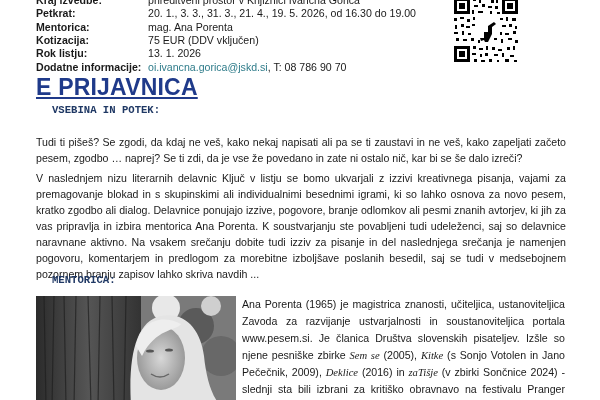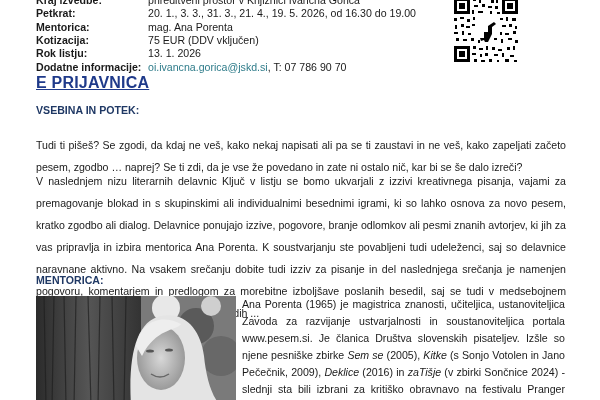--- a/index.html
+++ b/index.html
@@ -8,34 +8,34 @@
     font-family: "Liberation Sans", sans-serif; color: #1a1a1a; position: relative;
   }
   .page { position: absolute; left: 0; top: -6px; width: 600px; }
   .details { position: absolute; left: 36px; top: 0; width: 400px; }
   .drow { position: absolute; left: 0; height: 13px; font-size: 10.6px; line-height: 13px; white-space: nowrap; }
   .dlabel { position: absolute; left: 0; font-weight: bold; color: #1a1a1a; }
   .dvalue { position: absolute; left: 112px; color: #1a1a1a; }
   .dvalue a { color: #2f7c8a; }
   .qr { position: absolute; left: 450px; top: 0px; width: 72px; height: 72px; }
   .eprijavnica {
-    position: absolute; left: 36px; top: 80px; font-size: 16px; font-weight: bold;
+    position: absolute; left: 36px; top: 80px; font-size: 23px; font-weight: bold;
     color: #1f3a8a; text-decoration: underline; letter-spacing: 0.2px; cursor: pointer;
   }
-  .heading { position: absolute; left: 36px; font-size: 10.6px; font-weight: bold; color: #1f3864; }
+  .heading { position: absolute; left: 52px; font-size: 10.6px; font-weight: bold; color: #1f3864; font-family: Liberation Mono, monospace; }
   .para {
-    position: absolute; left: 36px; width: 530px; font-size: 10.6px; line-height: 22px;
+    position: absolute; left: 36px; width: 530px; font-size: 10.6px; line-height: 16px;
     text-align: justify; color: #1a1a1a;
   }
   .photo { position: absolute; left: 36px; top: 302px; width: 200px; height: 110px; overflow: hidden; }
   .bio {
     position: absolute; left: 242px; top: 302px; width: 323px; font-size: 10.6px; line-height: 17.1px;
     text-align: justify; color: #1a1a1a;
   }
-  .bio em { font-style: italic; }
+  .bio em { font-style: italic; font-family: Liberation Serif, serif; }
 </style>
 </head>
 <body>
 
 <div class="page">
 
   <div class="details">
     <div class="drow" style="top:0px">
       <span class="dlabel">Kraj izvedbe:</span>
       <span class="dvalue">prireditveni prostor v Knjižnici Ivančna Gorica</span>
@@ -51,21 +51,21 @@
     <div class="drow" style="top:39.9px">
       <span class="dlabel">Kotizacija:</span>
       <span class="dvalue">75 EUR (DDV vključen)</span>
     </div>
     <div class="drow" style="top:53.2px">
       <span class="dlabel">Rok listju:</span>
       <span class="dvalue">13. 1. 2026</span>
     </div>
     <div class="drow" style="top:66.5px">
       <span class="dlabel">Dodatne informacije:</span>
-      <span class="dvalue"><a>oi.ivancna.gorica@jskd.si</a><span>, T: 07 786 90 70</span></span>
+      <span class="dvalue"><a>oi.ivancna.gorica@jskd.si</a><span>, T: 08 786 90 70</span></span>
     </div>
   </div>
 
   <div class="qr">
     <svg width="72" height="72" viewBox="0 0 72 72" xmlns="http://www.w3.org/2000/svg">
       <rect width="72" height="72" fill="#fff"></rect>
       <g fill="#000">
         <rect x="4" y="4" width="16" height="16"></rect>
           <rect x="7" y="7" width="10" height="10" fill="#fff"></rect>
           <rect x="9" y="9" width="6" height="6"></rect>

